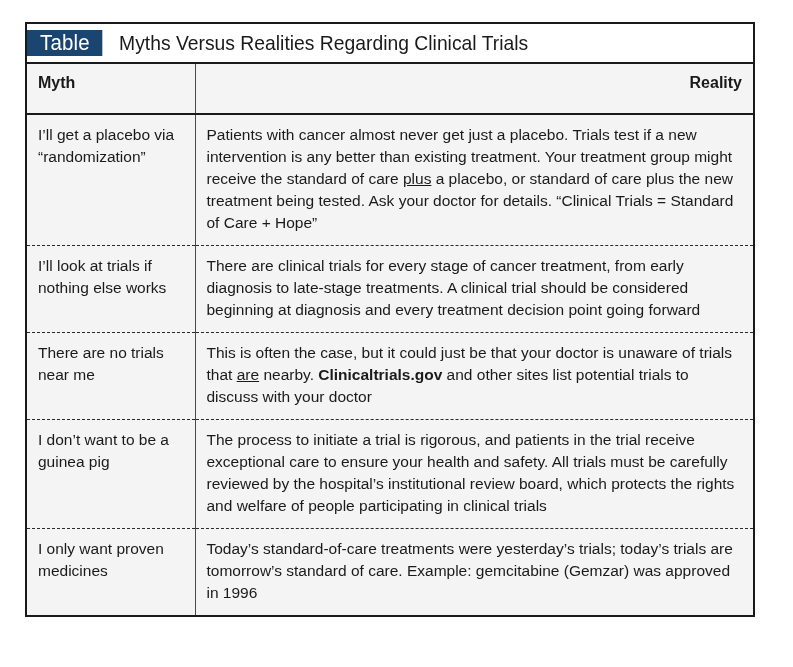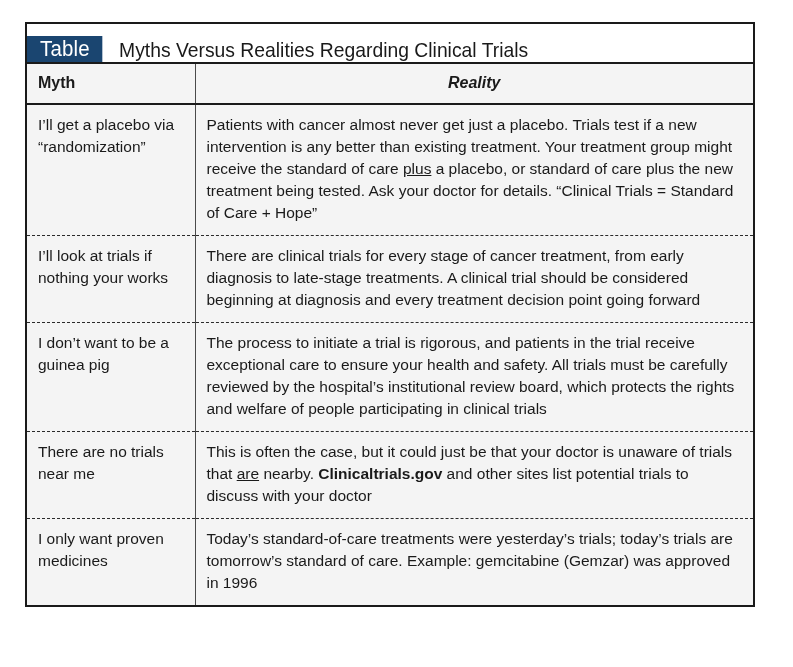--- a/index.html
+++ b/index.html
@@ -20,21 +20,21 @@
     top: 22px;
     width: 730px;
     box-sizing: border-box;
     border: 2px solid #1a1a1a;
     background: #ffffff;
   }
 
   
   .title-bar {
     display: flex;
-    align-items: flex-end;
+    align-items: center;
     background: #ffffff;
     border-bottom: 2px solid #1a1a1a;
     height: 38px;
   }
   .table-badge {
     background: #1a4570;
     color: #ffffff;
     font-size: 22px;
     font-weight: 400;
     letter-spacing: 0.2px;
@@ -72,25 +72,25 @@
     color: #1a1a1a;
     vertical-align: top;
     padding: 9px 11px 11px 11px;
     font-size: 15.5px;
     line-height: 1.42;
   }
   .tbl th {
     font-weight: 700;
     font-size: 16px;
     padding-top: 8px;
-    padding-bottom: 8px;
+    padding-bottom: 18px;
     border-bottom: 2px solid #1a1a1a;
   }
   .th-myth { text-align: left; }
-  .th-reality { text-align: center; font-style: italic; }
+  .th-reality { text-align: right; }
 
   .tbl .cell-myth { border-right: 1px solid #4a4a4a; }
   .tbl th.th-myth { border-right: 1px solid #4a4a4a; }
 
   
   .tbl tbody tr + tr td {
     border-top: 1.5px dashed #2a2a2a;
   }
 
   .txt-underline { text-decoration: underline; text-align: right; }
@@ -116,30 +116,30 @@
         <th class="th-myth">Myth</th>
         <th class="th-reality">Reality</th>
       </tr>
     </thead>
     <tbody id="table-body">
         <tr>
           <td class="cell-myth">I’ll get a placebo via “randomization”</td>
           <td class="cell-reality"><span>Patients with cancer almost never get just a placebo. Trials test if a new intervention is any better than existing treatment. Your treatment group might receive the standard of care </span><span class="txt-underline">plus</span><span> a placebo, or standard of care plus the new treatment being tested. Ask your doctor for details. “Clinical Trials = Standard of Care + Hope”</span></td>
         </tr>
         <tr>
-          <td class="cell-myth">I’ll look at trials if nothing your works</td>
+          <td class="cell-myth">I’ll look at trials if nothing else works</td>
           <td class="cell-reality"><span>There are clinical trials for every stage of cancer treatment, from early diagnosis to late-stage treatments. A clinical trial should be considered beginning at diagnosis and every treatment decision point going forward</span></td>
+        </tr>
+        <tr>
+          <td class="cell-myth">There are no trials near me</td>
+          <td class="cell-reality"><span>This is often the case, but it could just be that your doctor is unaware of trials that </span><span class="txt-underline">are</span><span> nearby. </span><span class="txt-bold">Clinicaltrials.gov</span><span> and other sites list potential trials to discuss with your doctor</span></td>
         </tr>
         <tr>
           <td class="cell-myth">I don’t want to be a guinea pig</td>
           <td class="cell-reality"><span>The process to initiate a trial is rigorous, and patients in the trial receive exceptional care to ensure your health and safety. All trials must be carefully reviewed by the hospital’s institutional review board, which protects the rights and welfare of people participating in clinical trials</span></td>
-        </tr>
-        <tr>
-          <td class="cell-myth">There are no trials near me</td>
-          <td class="cell-reality"><span>This is often the case, but it could just be that your doctor is unaware of trials that </span><span class="txt-underline">are</span><span> nearby. </span><span class="txt-bold">Clinicaltrials.gov</span><span> and other sites list potential trials to discuss with your doctor</span></td>
         </tr>
         <tr>
           <td class="cell-myth">I only want proven medicines</td>
           <td class="cell-reality"><span>Today’s standard-of-care treatments were yesterday’s trials; today’s trials are tomorrow’s standard of care. Example: gemcitabine (Gemzar) was approved in 1996</span></td>
         </tr>
       </tbody>
   </table>
 
 </div>
 

